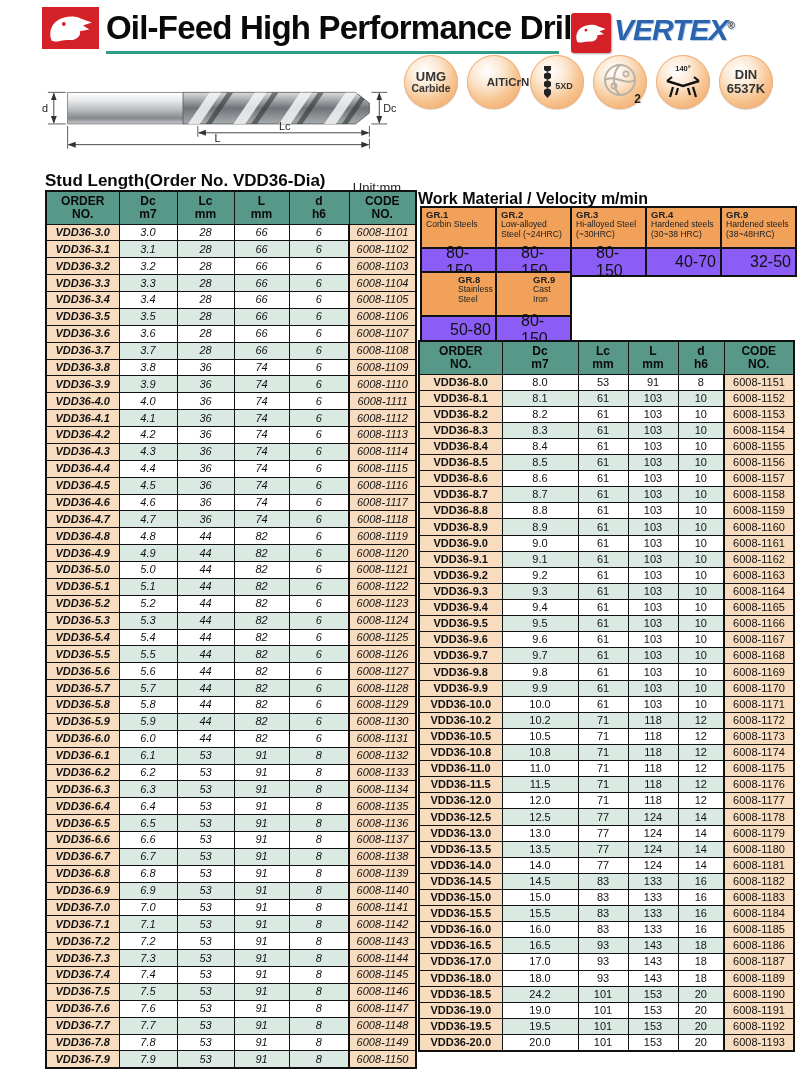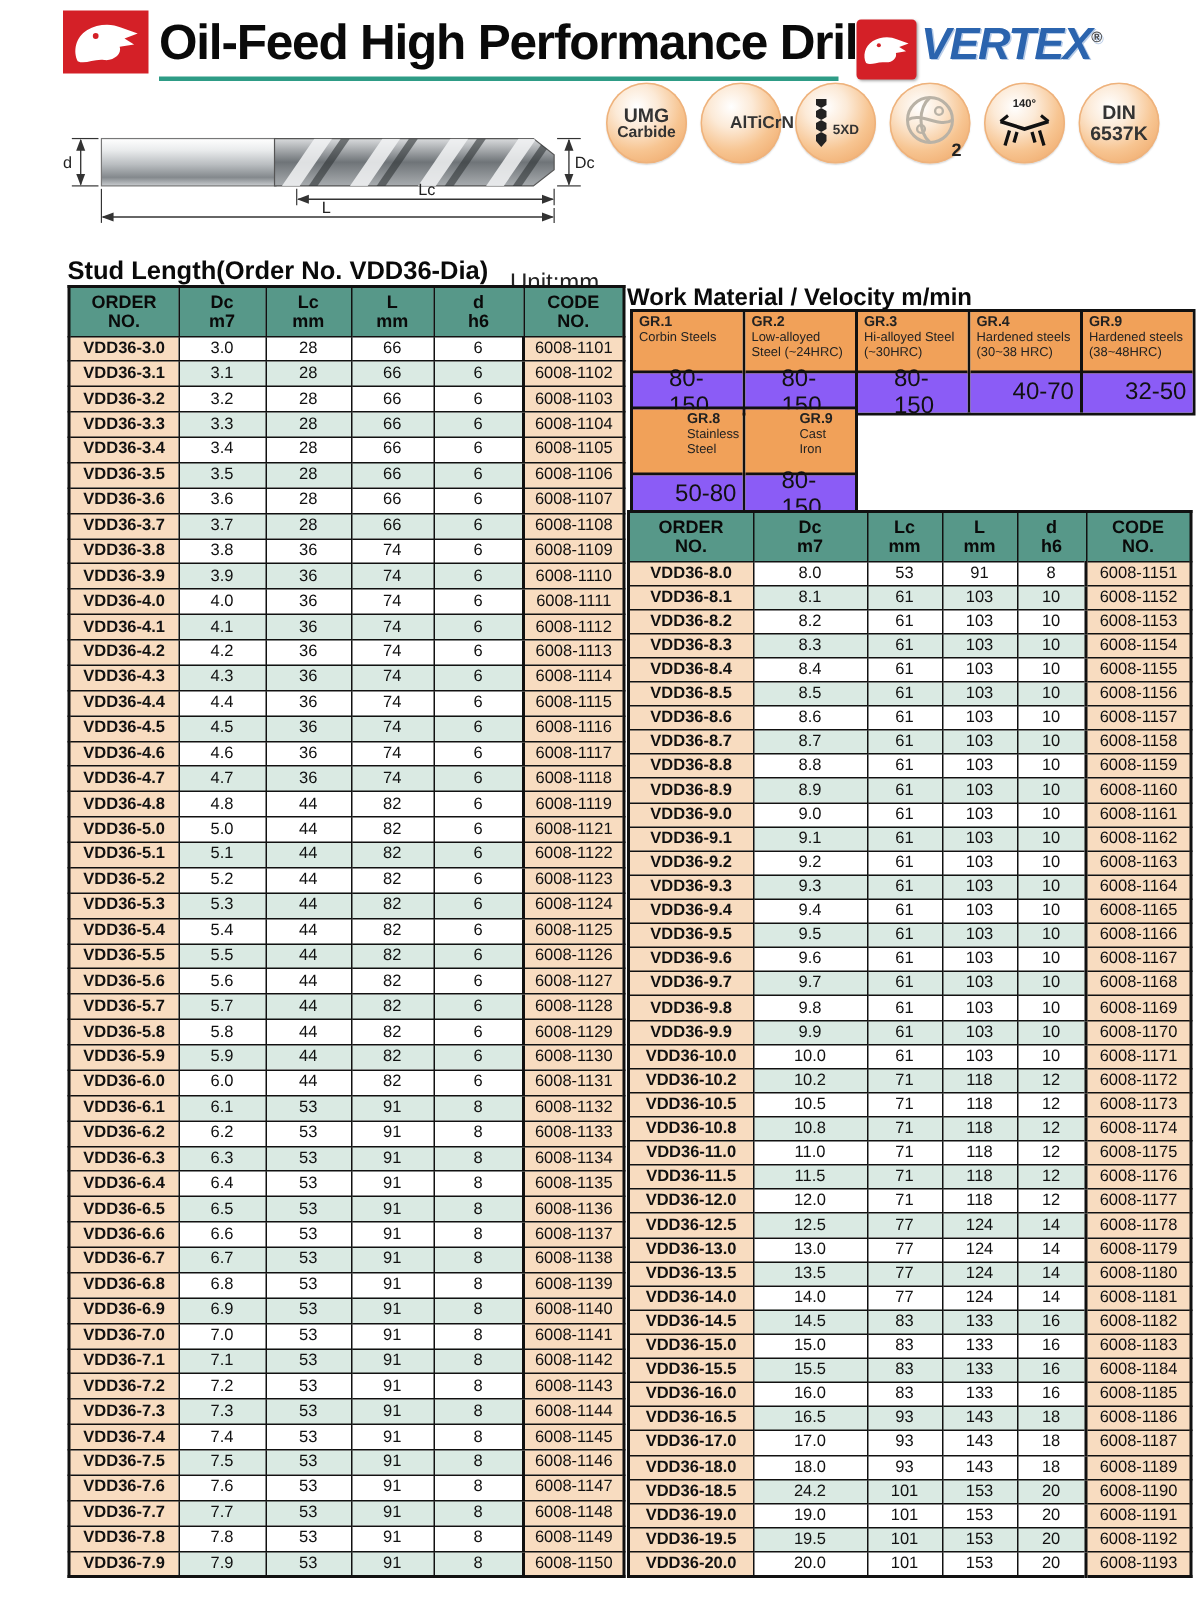--- a/index.html
+++ b/index.html
@@ -32,37 +32,37 @@
   .b-xd{font-size:9px;font-weight:bold;color:#333;margin-bottom:8px;}
   .b-two{position:relative;}
   .b-two .num2{position:absolute;right:-3px;bottom:-4px;font-size:12px;font-weight:bold;color:#222;}
   .b-deg{font-size:7.5px;font-weight:bold;color:#222;line-height:1;}
 
   
   .diagram{position:absolute;left:40px;top:84px;}
 
   
   .sec-title{position:absolute;left:45px;top:171px;font-size:17px;font-weight:bold;color:#0a0a0a;}
-  .unit{position:absolute;left:340px;top:180px;width:74px;text-align:left;font-size:16px;color:#222;}
+  .unit{position:absolute;left:340px;top:180px;width:74px;text-align:center;font-size:13px;color:#222;}
   .wm-title{position:absolute;left:418px;top:190px;font-size:16px;font-weight:bold;color:#0a0a0a;}
 
   
   table.dtable{border-collapse:collapse;table-layout:fixed;border:2px solid #111;}
   .dtable th{background:#579889;border:1px solid #111;font-size:12px;font-weight:bold;
              color:#0a0a0a;line-height:1.1;padding:1px 0;}
   .dtable td{border:1px solid #111;text-align:center;font-size:11px;padding:0;line-height:1;color:#111;}
   .dtable td.order{background:#F8DCC0;font-weight:bold;}
   .dtable td.code{background:#F8DCC0;border-left-width:2px;}
   .dtable td.val{background:#fff;}
   .dtable tr.alt td.val{background:#DAEAE3;}
   .tbl-left{position:absolute;left:45px;top:190px;width:370px;}
   .tbl-right{position:absolute;left:418px;top:340px;width:375px;}
   .tbl-left thead tr{height:33px;}
   .tbl-right thead tr{height:33px;}
-  .tbl-left tbody tr{height:16.88px;}
+  .tbl-left tbody tr{height:16.88px;font-style:italic;}
   .tbl-right tbody tr{height:16.12px;}
 
   
   .wm-row{position:absolute;display:flex;border:2px solid #111;}
   .wm-row1{left:420px;top:206px;}
   .wm-row2{left:420px;top:271px;}
   .wm-cell{width:73px;border-right:2px solid #111;display:flex;flex-direction:column;}
   .wm-cell:last-child{border-right:none;}
   .wm-head{height:36px;background:#F1A159;border-bottom:2px solid #111;padding:2px 3px 1px 4px;}
   .wm-gr{display:block;font-size:9.5px;font-weight:bold;color:#222;line-height:1.1;}
@@ -434,20 +434,28 @@
           <td class="code">6008-1118</td>
         </tr>
         <tr>
           <td class="order">VDD36-4.8</td>
           <td class="val">4.8</td>
           <td class="val">44</td>
           <td class="val">82</td>
           <td class="val">6</td>
           <td class="code">6008-1119</td>
         </tr>
+        <tr class="alt">
+          <td class="order">VDD36-4.9</td>
+          <td class="val">4.9</td>
+          <td class="val">44</td>
+          <td class="val">82</td>
+          <td class="val">6</td>
+          <td class="code">6008-1120</td>
+        </tr>
         <tr>
           <td class="order">VDD36-5.0</td>
           <td class="val">5.0</td>
           <td class="val">44</td>
           <td class="val">82</td>
           <td class="val">6</td>
           <td class="code">6008-1121</td>
         </tr>
         <tr class="alt">
           <td class="order">VDD36-5.1</td>

